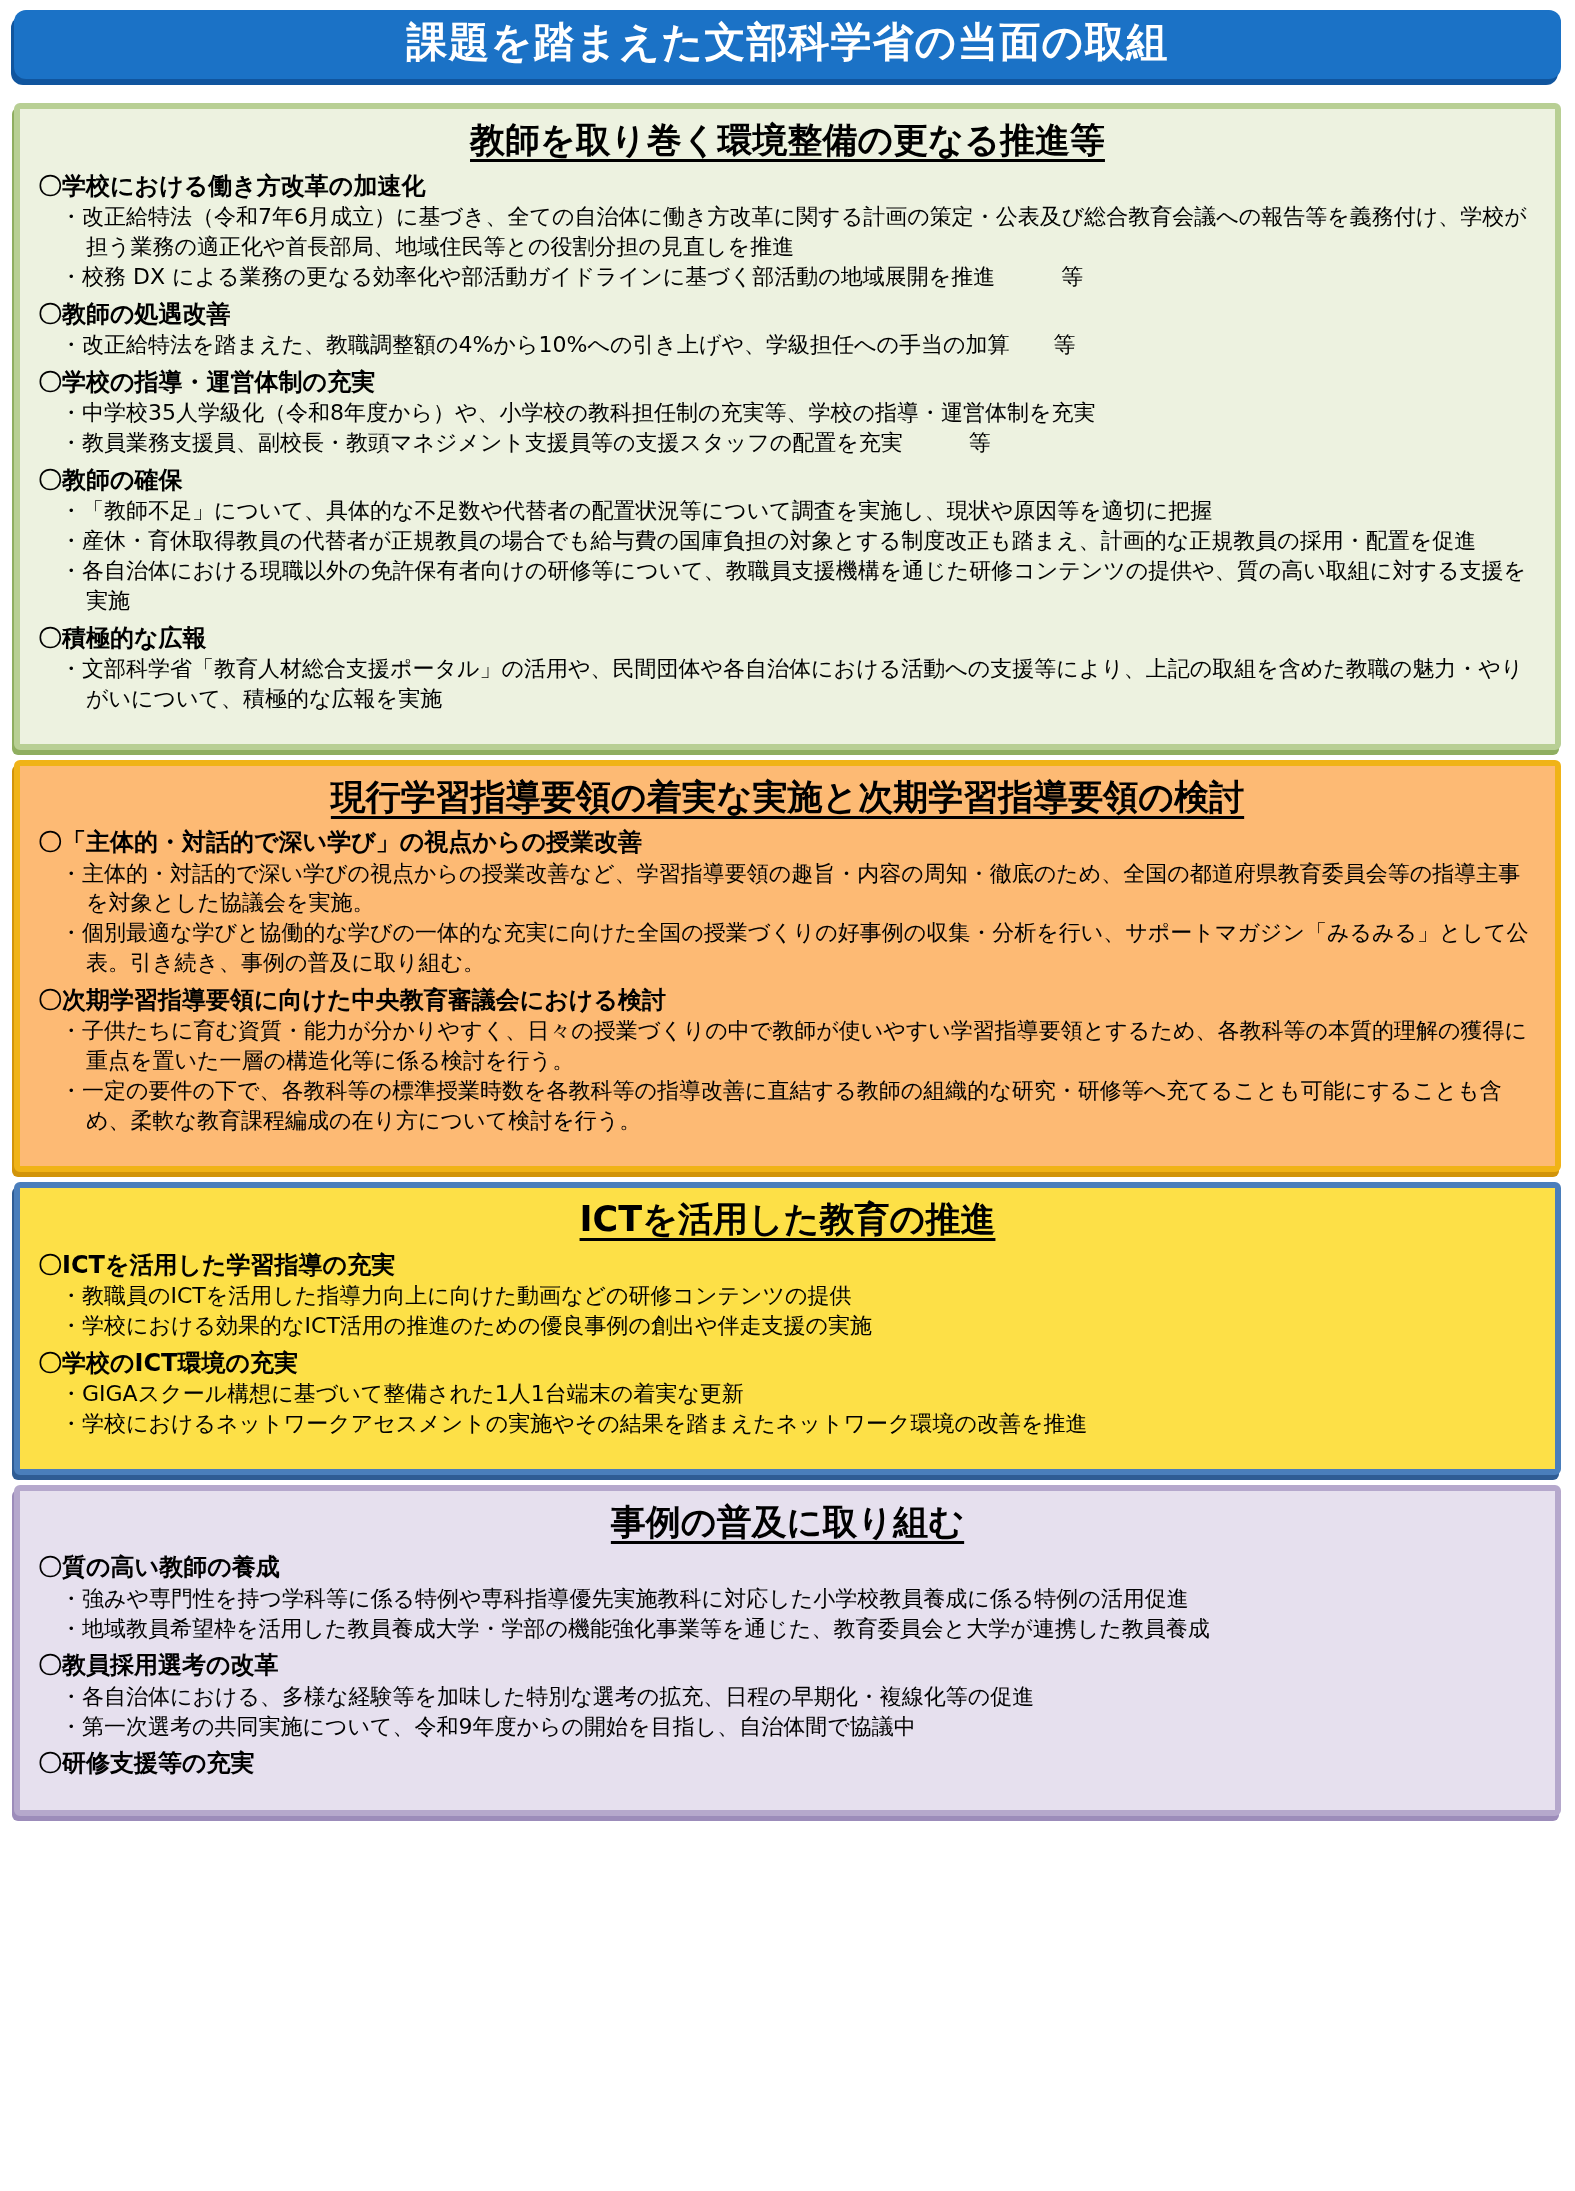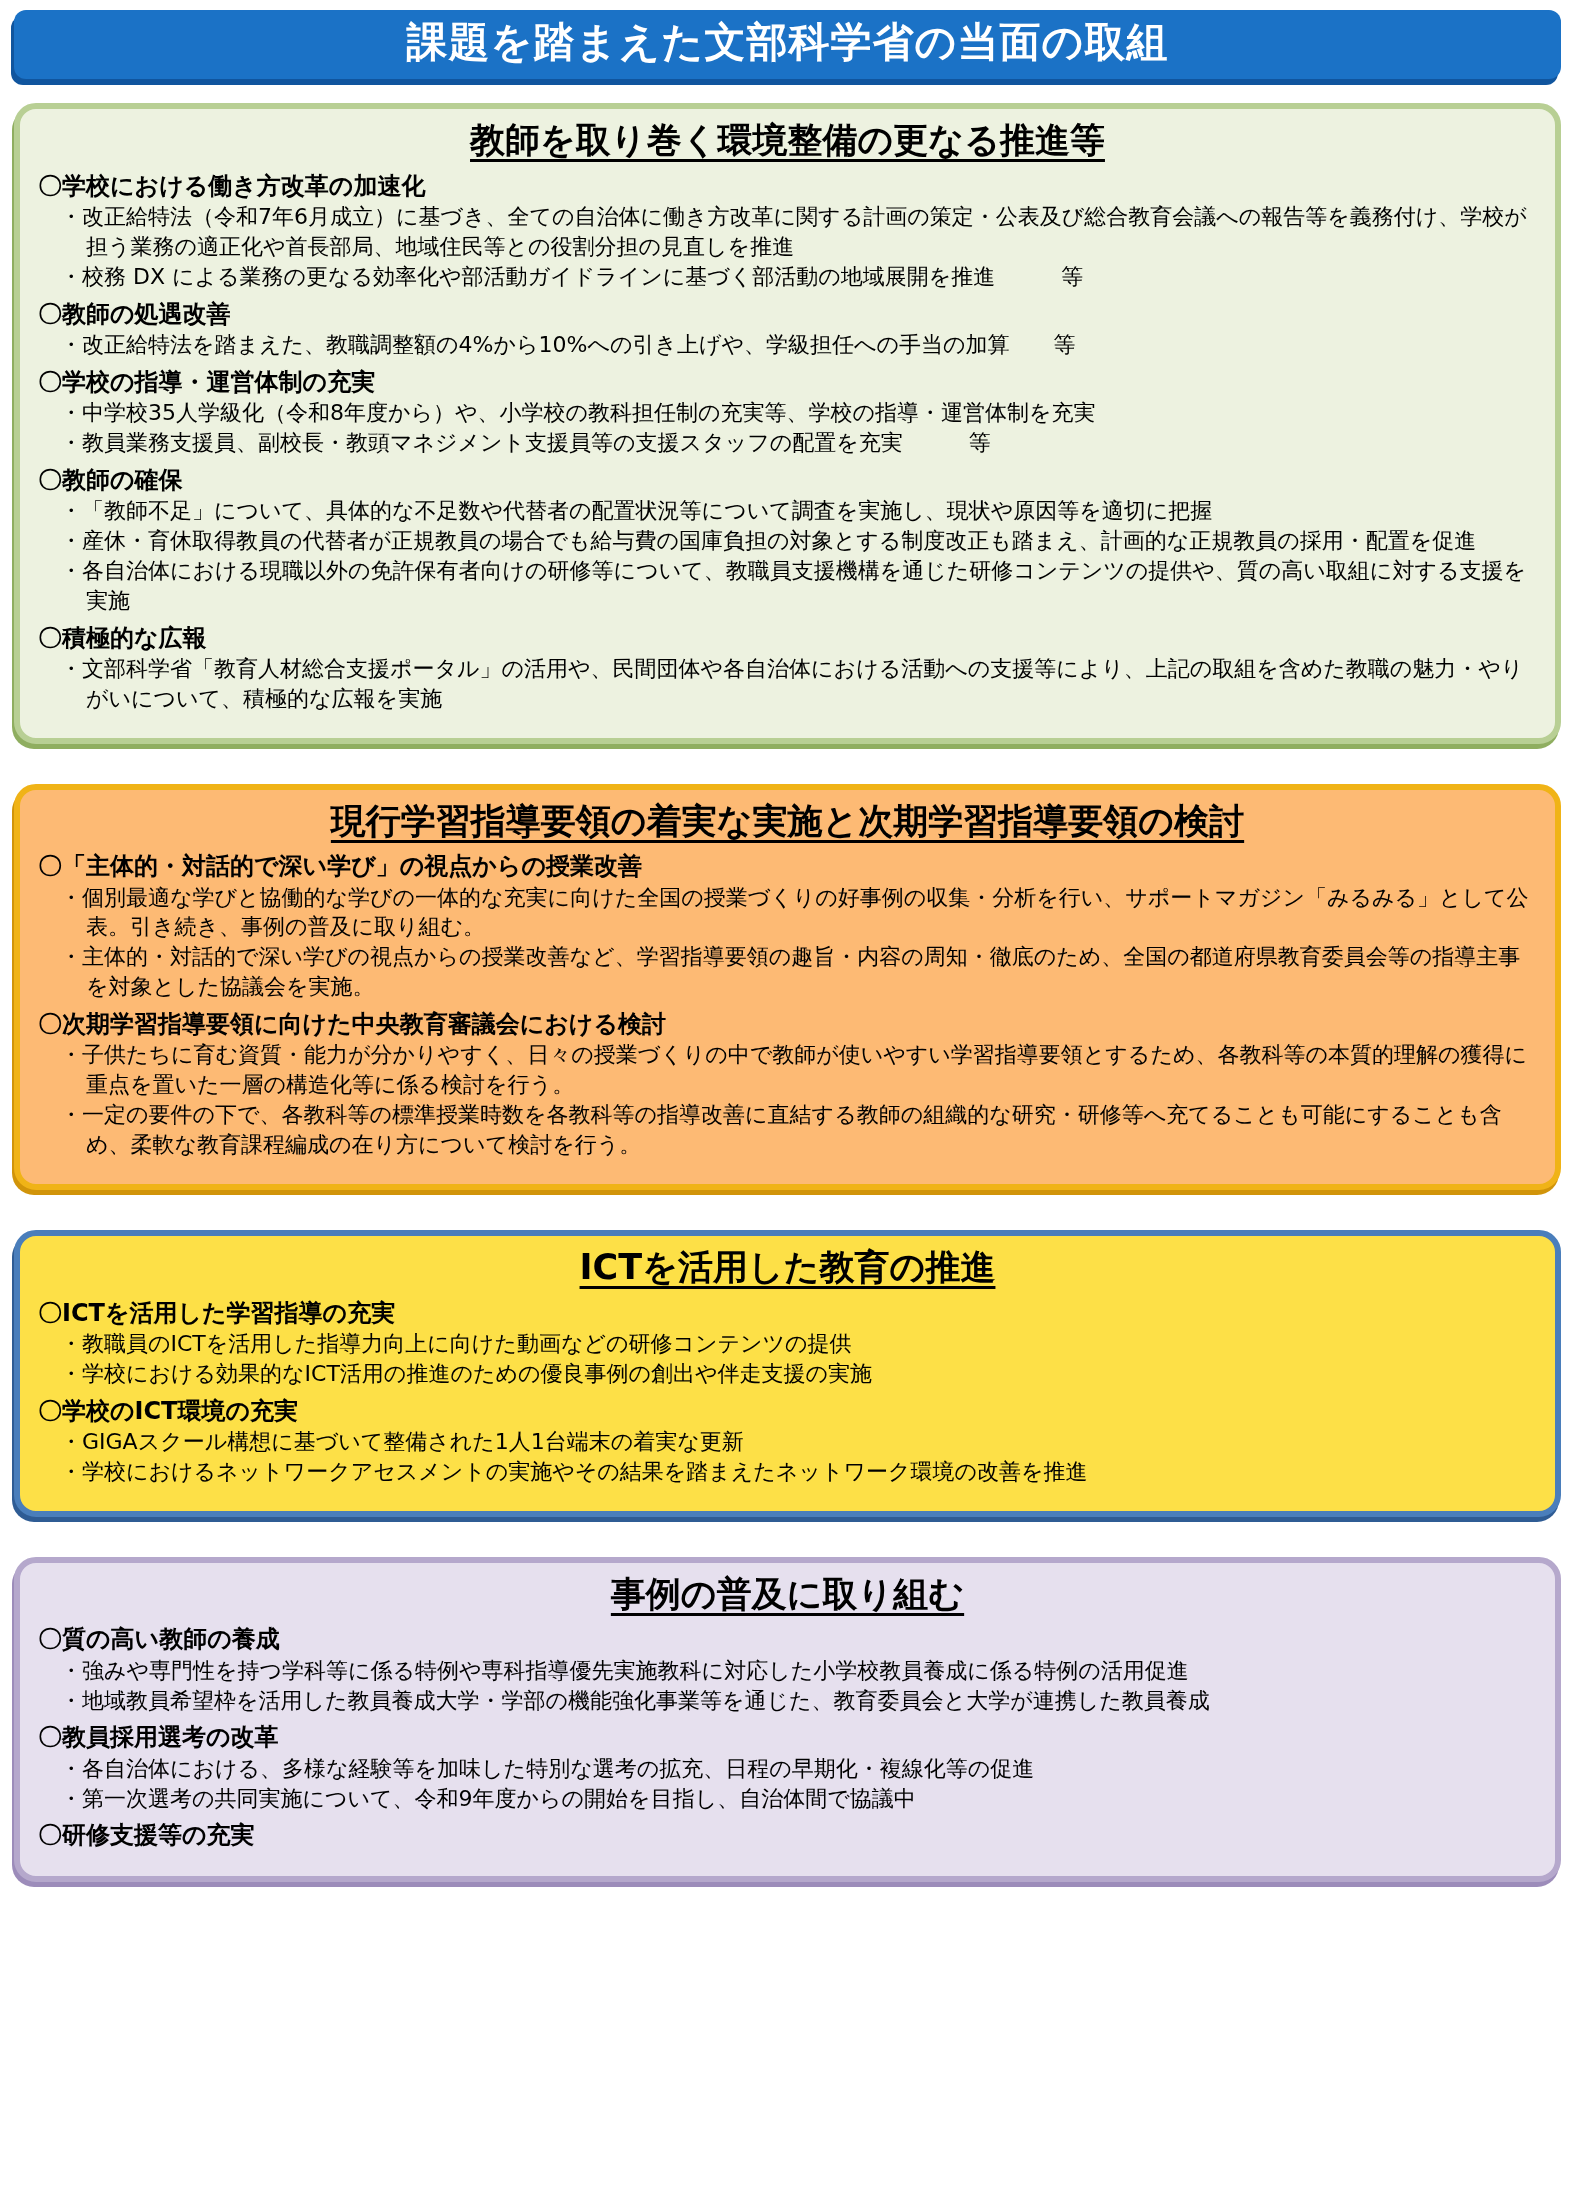--- a/index.html
+++ b/index.html
@@ -21,23 +21,23 @@
     padding: 5px 10px 9px;
     font-size: 41px;
     font-weight: bold;
     color: #ffffff;
     letter-spacing: 1px;
     font-family: Liberation Mono, monospace;
   }
 
   
   .box {
-    margin: 0 6px 40px;
-    border-radius: 22px;
-    padding: 8px 18px 24px;
+    margin: 0 6px 10px;
+    border-radius: 6px;
+    padding: 8px 18px 30px;
     border: 6px solid;
     box-sizing: border-box;
   }
   .box.green  { background: #edf2e0; border-color: #b8cf94; box-shadow: -2px 5px 0 #8fae60; }
   .box.yellow { background: #fdba74; border-color: #f0b317; box-shadow: -2px 5px 0 #d1940a; }
   .box.blue   { background: #fde047; border-color: #4a7ebb; box-shadow: -2px 5px 0 #2f5c94; }
   .box.purple { background: #e6e0ee; border-color: #b5a8cc; box-shadow: -2px 5px 0 #9c8cba; }
 
   .box-title {
     margin: 2px 0 8px;
@@ -100,22 +100,22 @@
           <div class="bullet">・文部科学省「教育人材総合支援ポータル」の活用や、民間団体や各自治体における活動への支援等により、上記の取組を含めた教職の魅力・やりがいについて、積極的な広報を実施</div>
         </div>
       </div>
   </section>
 
   <section class="box yellow">
     <h2 class="box-title">現行学習指導要領の着実な実施と次期学習指導要領の検討</h2>
     <div class="items">
         <div class="item">
           <div class="item-heading">〇「主体的・対話的で深い学び」の視点からの授業改善</div>
+          <div class="bullet">・主体的・対話的で深い学びの視点からの授業改善など、学習指導要領の趣旨・内容の周知・徹底のため、全国の都道府県教育委員会等の指導主事を対象とした協議会を実施。</div>
           <div class="bullet">・個別最適な学びと協働的な学びの一体的な充実に向けた全国の授業づくりの好事例の収集・分析を行い、サポートマガジン「みるみる」として公表。引き続き、事例の普及に取り組む。</div>
-          <div class="bullet">・主体的・対話的で深い学びの視点からの授業改善など、学習指導要領の趣旨・内容の周知・徹底のため、全国の都道府県教育委員会等の指導主事を対象とした協議会を実施。</div>
         </div>
         <div class="item">
           <div class="item-heading">〇次期学習指導要領に向けた中央教育審議会における検討</div>
           <div class="bullet">・子供たちに育む資質・能力が分かりやすく、日々の授業づくりの中で教師が使いやすい学習指導要領とするため、各教科等の本質的理解の獲得に重点を置いた一層の構造化等に係る検討を行う。</div>
           <div class="bullet">・一定の要件の下で、各教科等の標準授業時数を各教科等の指導改善に直結する教師の組織的な研究・研修等へ充てることも可能にすることも含め、柔軟な教育課程編成の在り方について検討を行う。</div>
         </div>
       </div>
   </section>
 
   <section class="box blue">

